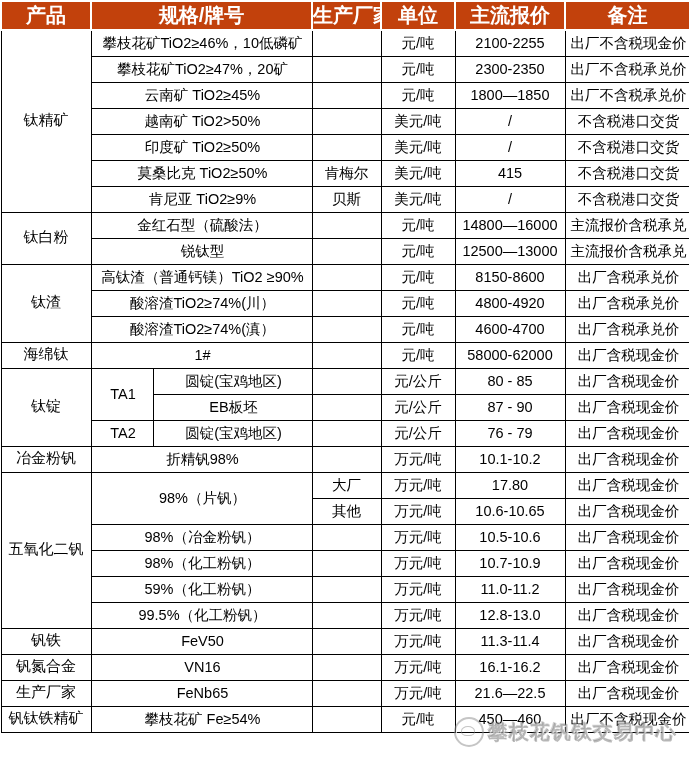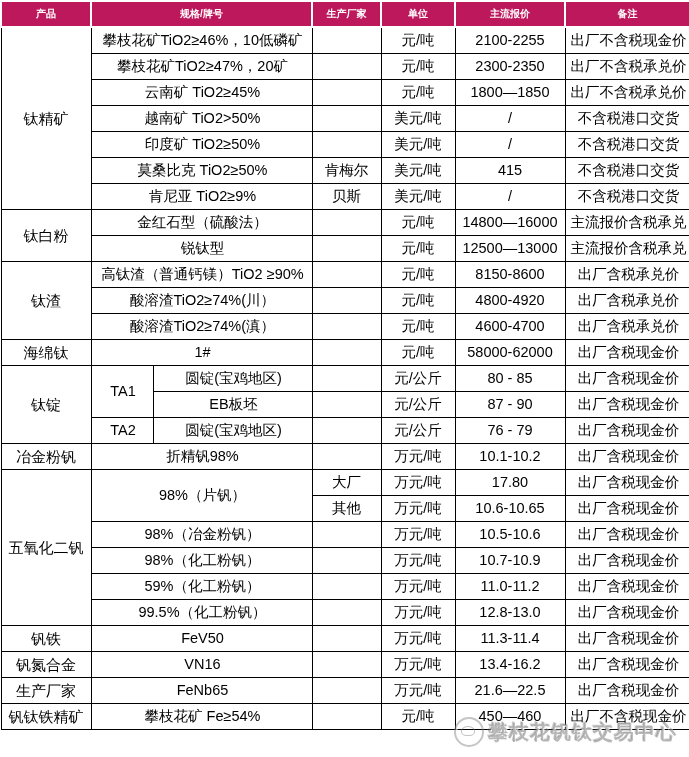--- a/index.html
+++ b/index.html
@@ -6,34 +6,34 @@
   body{
     width:689px;height:757px;position:relative;background:#ffffff;
     font-family:"Liberation Sans","DejaVu Sans",sans-serif;
     -webkit-font-smoothing:antialiased;
   }
   table{
     width:689px;border-collapse:collapse;table-layout:fixed;
     position:absolute;top:0;left:0;
   }
   th{
-    background:#be185d;color:#ffffff;
+    background:#c2410c;color:#ffffff;
     border:2px solid #ffffff;
-    height:24px;font-size:10px;font-weight:bold;
+    height:24px;font-size:20px;font-weight:bold;
     text-align:center;padding:0;white-space:nowrap;overflow:hidden;
   }
   td{
     border:1px solid #000000;color:#000000;
     height:25px;font-size:14.5px;line-height:1.15;
     padding:0 2px;white-space:nowrap;overflow:hidden;
     background:transparent;
   }
   td.c{text-align:center;}
   td.l{text-align:center;padding-left:4px;}
-  td.prod{text-align:center;font-size:15px;}
+  td.prod{text-align:center;font-size:15px;font-family:Liberation Mono, monospace;}
   .watermark{
     position:absolute;right:12px;bottom:10px;z-index:5;
     display:flex;align-items:center;gap:4px;
     color:rgba(130,130,130,0.55);
     text-shadow:1px 1px 0 rgba(255,255,255,0.9), -1px -1px 0 rgba(120,120,120,0.35);
     font-size:20px;font-weight:bold;letter-spacing:1px;
     pointer-events:none;
   }
   .wm-logo{
     width:26px;height:26px;border-radius:50%;
@@ -253,21 +253,21 @@
       <td class="c"></td>
       <td class="c">万元/吨</td>
       <td class="c">11.3-11.4</td>
       <td class="l">出厂含税现金价</td>
     </tr>
     <tr>
       <td class="prod">钒氮合金</td>
       <td class="l" colspan="2">VN16</td>
       <td class="c"></td>
       <td class="c">万元/吨</td>
-      <td class="c">13.4-16.2</td>
+      <td class="c">16.1-16.2</td>
       <td class="l">出厂含税现金价</td>
     </tr>
     <tr>
       <td class="prod">生产厂家</td>
       <td class="l" colspan="2">FeNb65</td>
       <td class="c"></td>
       <td class="c">万元/吨</td>
       <td class="c">21.6—22.5</td>
       <td class="l">出厂含税现金价</td>
     </tr>

